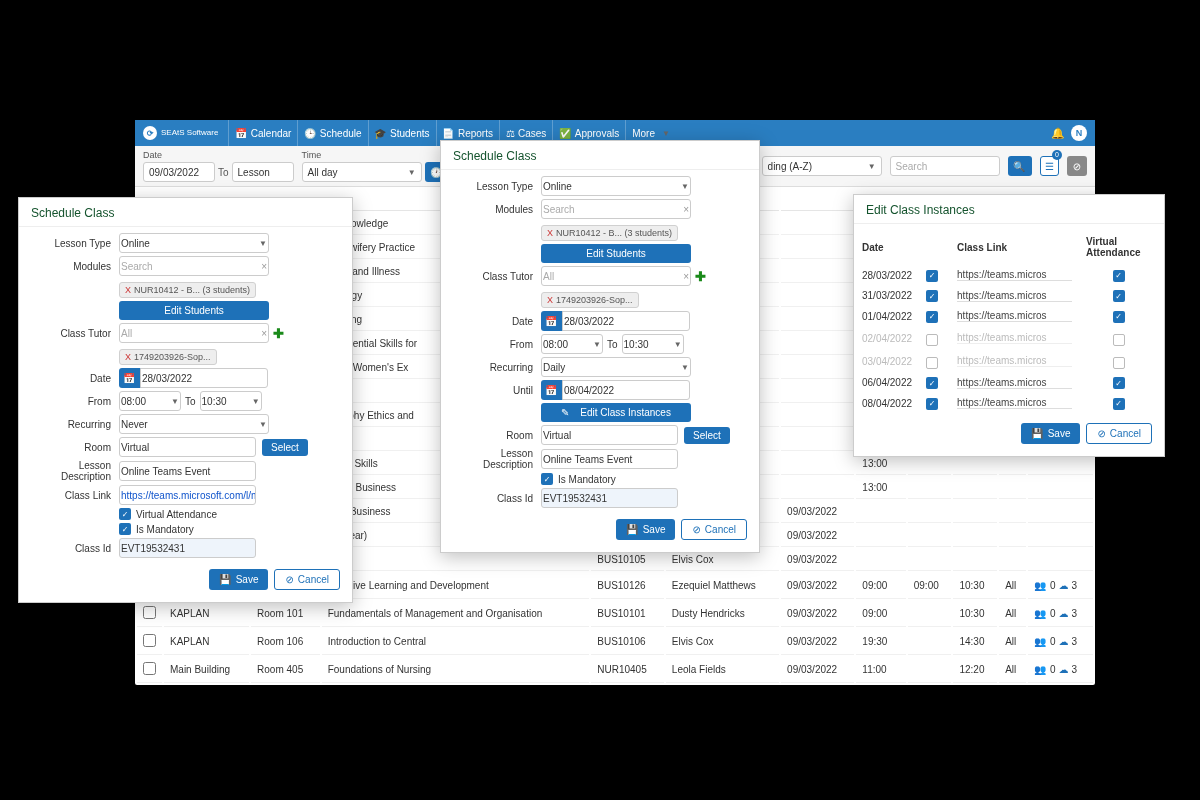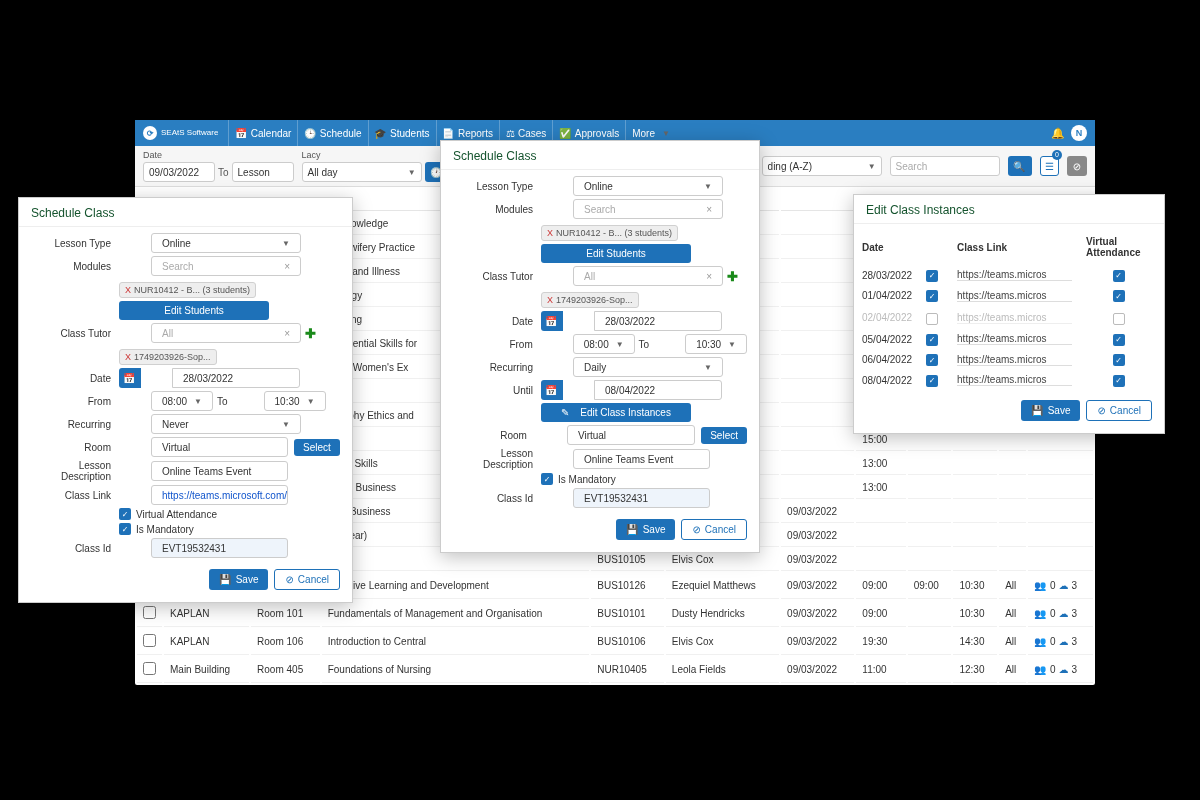--- a/index.html
+++ b/index.html
@@ -27,21 +27,21 @@
 .table th { text-align:left; padding:5px 6px; border-bottom:1px solid #e5e5e5; font-weight:400; color:#333; background:#fff;}
 .table td { padding:5px 6px; border-bottom:1px solid #f0f0f0; white-space:nowrap;}
 .actions-cell { display:flex; gap:3px; align-items:center; color:#1e71b8;}
 
 
 .panel { position:absolute; background:#fff; border:1px solid #ccc; box-shadow:0 4px 18px rgba(0,0,0,0.25); font-size:10px; color:#333;}
 .panel-title { padding:8px 12px 6px; font-size:12px; color:#14532d;}
 .panel hr { border:none; border-top:1px solid #eee; margin:0 0 6px;}
 .form-row { display:flex; align-items:center; margin:3px 0;}
 .form-label { width:88px; text-align:right; padding-right:8px; color:#333; font-size:10px;}
-.fc, .fc-sm, .fc-m { display:flex; align-items:center; border:1px solid #ccc; border-radius:3px; height:20px; padding:0 10px; font-size:10px; color:#333; background:#fff;margin-left:32px;}
+.fc, .fc-sm, .fc-m { display:flex; align-items:center; border:1px solid #ccc; border-radius:3px; height:20px; padding:0 1px; font-size:10px; color:#333; background:#fff;}
 .fc { width:137px; }
 .fc-sm { width:62px; justify-content:space-between;}
 .fc-m { width:150px; justify-content:space-between;}
 .fc-date { display:flex;}
 .date-icon { background:#1e71b8; color:#fff; width:22px; height:20px; border-radius:3px 0 0 3px; display:flex; align-items:center; justify-content:center; font-size:10px; margin-right:-1px;}
 .module-tag { background:#eee; border:1px solid #d0d0d0; border-radius:3px; padding:2px 5px; font-size:9px; color:#555; display:inline-flex; align-items:center; gap:3px; margin-top:3px;}
 .module-tag .x { color:#c33;}
 .btn-primary { background:#1e71b8; color:#fff; border-radius:3px; padding:4px 10px; font-size:10px; display:inline-flex; align-items:center; gap:4px; cursor:pointer;}
 .btn-outline { border:1px solid #1e71b8; color:#1e71b8; background:#fff; border-radius:3px; padding:4px 10px; font-size:10px; display:inline-flex; align-items:center; gap:4px; cursor:pointer;}
 .btn-bar { display:flex; justify-content:flex-end; gap:6px; padding:8px 12px;}
@@ -114,21 +114,21 @@
   <div class="filter-bar">
     <div class="filter-group">
       <span class="filter-label">Date</span>
       <div class="filter-row">
         <span class="fctl" style="width:72px;">09/03/2022</span>
         <span>To</span>
         <span class="fctl" style="width:62px;">Lesson</span>
       </div>
     </div>
     <div class="filter-group">
-      <span class="filter-label">Lacy</span>
+      <span class="filter-label">Time</span>
       <div class="filter-row">
         <span class="fctl wide">
             <span>All day</span>
             <span class="caret">▼</span>
           </span>
         <span class="btn-sm">
             <span>🕐</span>
           </span>
       </div>
     </div>
@@ -447,21 +447,21 @@
         <tr>
           <td><input type="checkbox" style=""></td>
           <td>Main Building</td>
           <td>Room 405</td>
           <td>Foundations of Nursing</td>
           <td>NUR10405</td>
           <td>Leola Fields</td>
           <td>09/03/2022</td>
           <td>11:00</td>
           <td></td>
-          <td>12:30</td>
+          <td>12:20</td>
           <td>All</td>
           <td>
             <span class="actions-cell">
               <span style="color:#1e71b8;">👥</span>
               <span style="color:#333;">0</span>
               <span style="color:#1e71b8;">☁</span>
               <span style="color:#333;">3</span>
             </span>
           </td>
         </tr>
@@ -704,36 +704,42 @@
     </tr>
       </thead>
     <tbody id="inst-body">
         <tr>
           <td>28/03/2022</td>
           <td><span class="chk"></span></td>
           <td><span class="link-cell">https://teams.micros</span></td>
           <td style="text-align:center;"><span class="chk"></span></td>
         </tr>
         <tr>
+          <td>31/03/2022</td>
+          <td><span class="chk"></span></td>
+          <td><span class="link-cell">https://teams.micros</span></td>
+          <td style="text-align:center;"><span class="chk"></span></td>
+        </tr>
+        <tr>
           <td>01/04/2022</td>
           <td><span class="chk"></span></td>
           <td><span class="link-cell">https://teams.micros</span></td>
           <td style="text-align:center;"><span class="chk"></span></td>
         </tr>
         <tr class="disabled-row">
           <td>02/04/2022</td>
           <td><span class="chk empty"></span></td>
           <td><span class="link-cell">https://teams.micros</span></td>
           <td style="text-align:center;"><span class="chk empty"></span></td>
         </tr>
-        <tr>
-          <td>05/04/2022</td>
-          <td><span class="chk"></span></td>
+        <tr class="disabled-row">
+          <td>03/04/2022</td>
+          <td><span class="chk empty"></span></td>
           <td><span class="link-cell">https://teams.micros</span></td>
-          <td style="text-align:center;"><span class="chk"></span></td>
+          <td style="text-align:center;"><span class="chk empty"></span></td>
         </tr>
         <tr>
           <td>06/04/2022</td>
           <td><span class="chk"></span></td>
           <td><span class="link-cell">https://teams.micros</span></td>
           <td style="text-align:center;"><span class="chk"></span></td>
         </tr>
         <tr>
           <td>08/04/2022</td>
           <td><span class="chk"></span></td>

